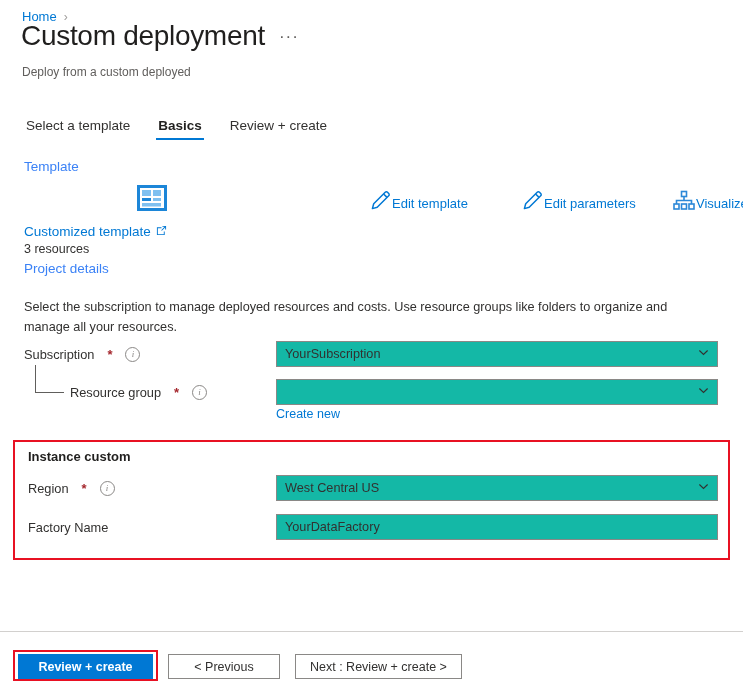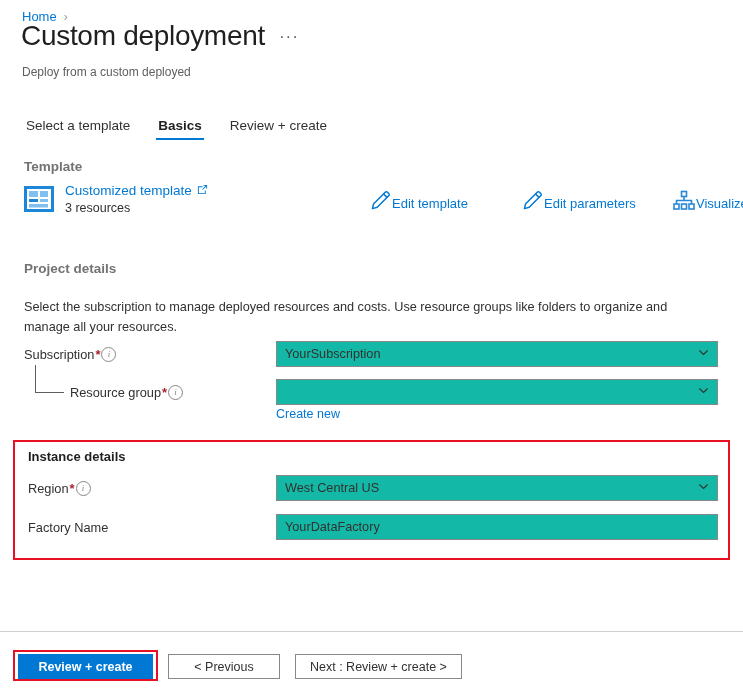--- a/index.html
+++ b/index.html
@@ -95,34 +95,35 @@
     right: 0;
     bottom: 0;
     height: 2px;
     background: #0078d4;
   }
 
   
   .section-heading {
     position: absolute;
     font-size: 13.5px;
-    font-weight: 700;
-    color: #737373;
+    font-weight: 400;
+    color: #3b82f6;
   }
   #tpl-heading { left: 24px; top: 159px; }
   #proj-heading { left: 24px; top: 261px; }
 
   
   .template-row {
     position: absolute;
     left: 24px;
     top: 183px;
     display: flex;
-    align-items: center;
+    align-items: flex-end;
     gap: 11px;
+    flex-direction: column;
   }
   .tpl-icon { width: 30px; height: 30px; display: block; }
   .tpl-text { padding-top: 0px; }
   .tpl-link {
     color: #0078d4;
     font-size: 13.5px;
     cursor: pointer;
     display: inline-flex;
     align-items: center;
     gap: 5px;
@@ -177,21 +178,21 @@
   
   .form-row {
     position: absolute;
     height: 26px;
     display: flex;
     align-items: center;
   }
   .field-label {
     display: flex;
     align-items: flex-start;
-    gap: 1px;
+    gap: 13px;
     font-size: 12.8px;
     color: #323130;
     white-space: nowrap;
   }
   .req-star { color: #a4262c; font-weight: 700; font-size: 13px; }
   .info-icon {
     width: 13px;
     height: 13px;
     border: 1px solid #8a8886;
     border-radius: 50%;
@@ -436,21 +437,21 @@
   <span class="val placeholder"></span>
   <span>
     <svg class="chev" viewBox="0 0 12 12" xmlns="http://www.w3.org/2000/svg">
       <path d="M1.5 3.8L6 8.2l4.5-4.4" fill="none" stroke="#323130" stroke-width="1.2"></path>
     </svg>
   </span>
 </div>
 <div class="create-new">Create new</div>
 
 <div class="highlight-box" id="instance-highlight"></div>
-<div class="section-heading" id="inst-heading">Instance details</div>
+<div class="section-heading" id="inst-heading">Instance custom</div>
 
 <div class="form-row" style="left:28px; top:475px;">
   <span class="field-label">
     <span>Region</span>
     <span class="req-star">*</span>
     <span class="info-icon">i</span>
   </span>
 </div>
 <div class="control" style="top:475px;">
   <span class="val">West Central US</span>

